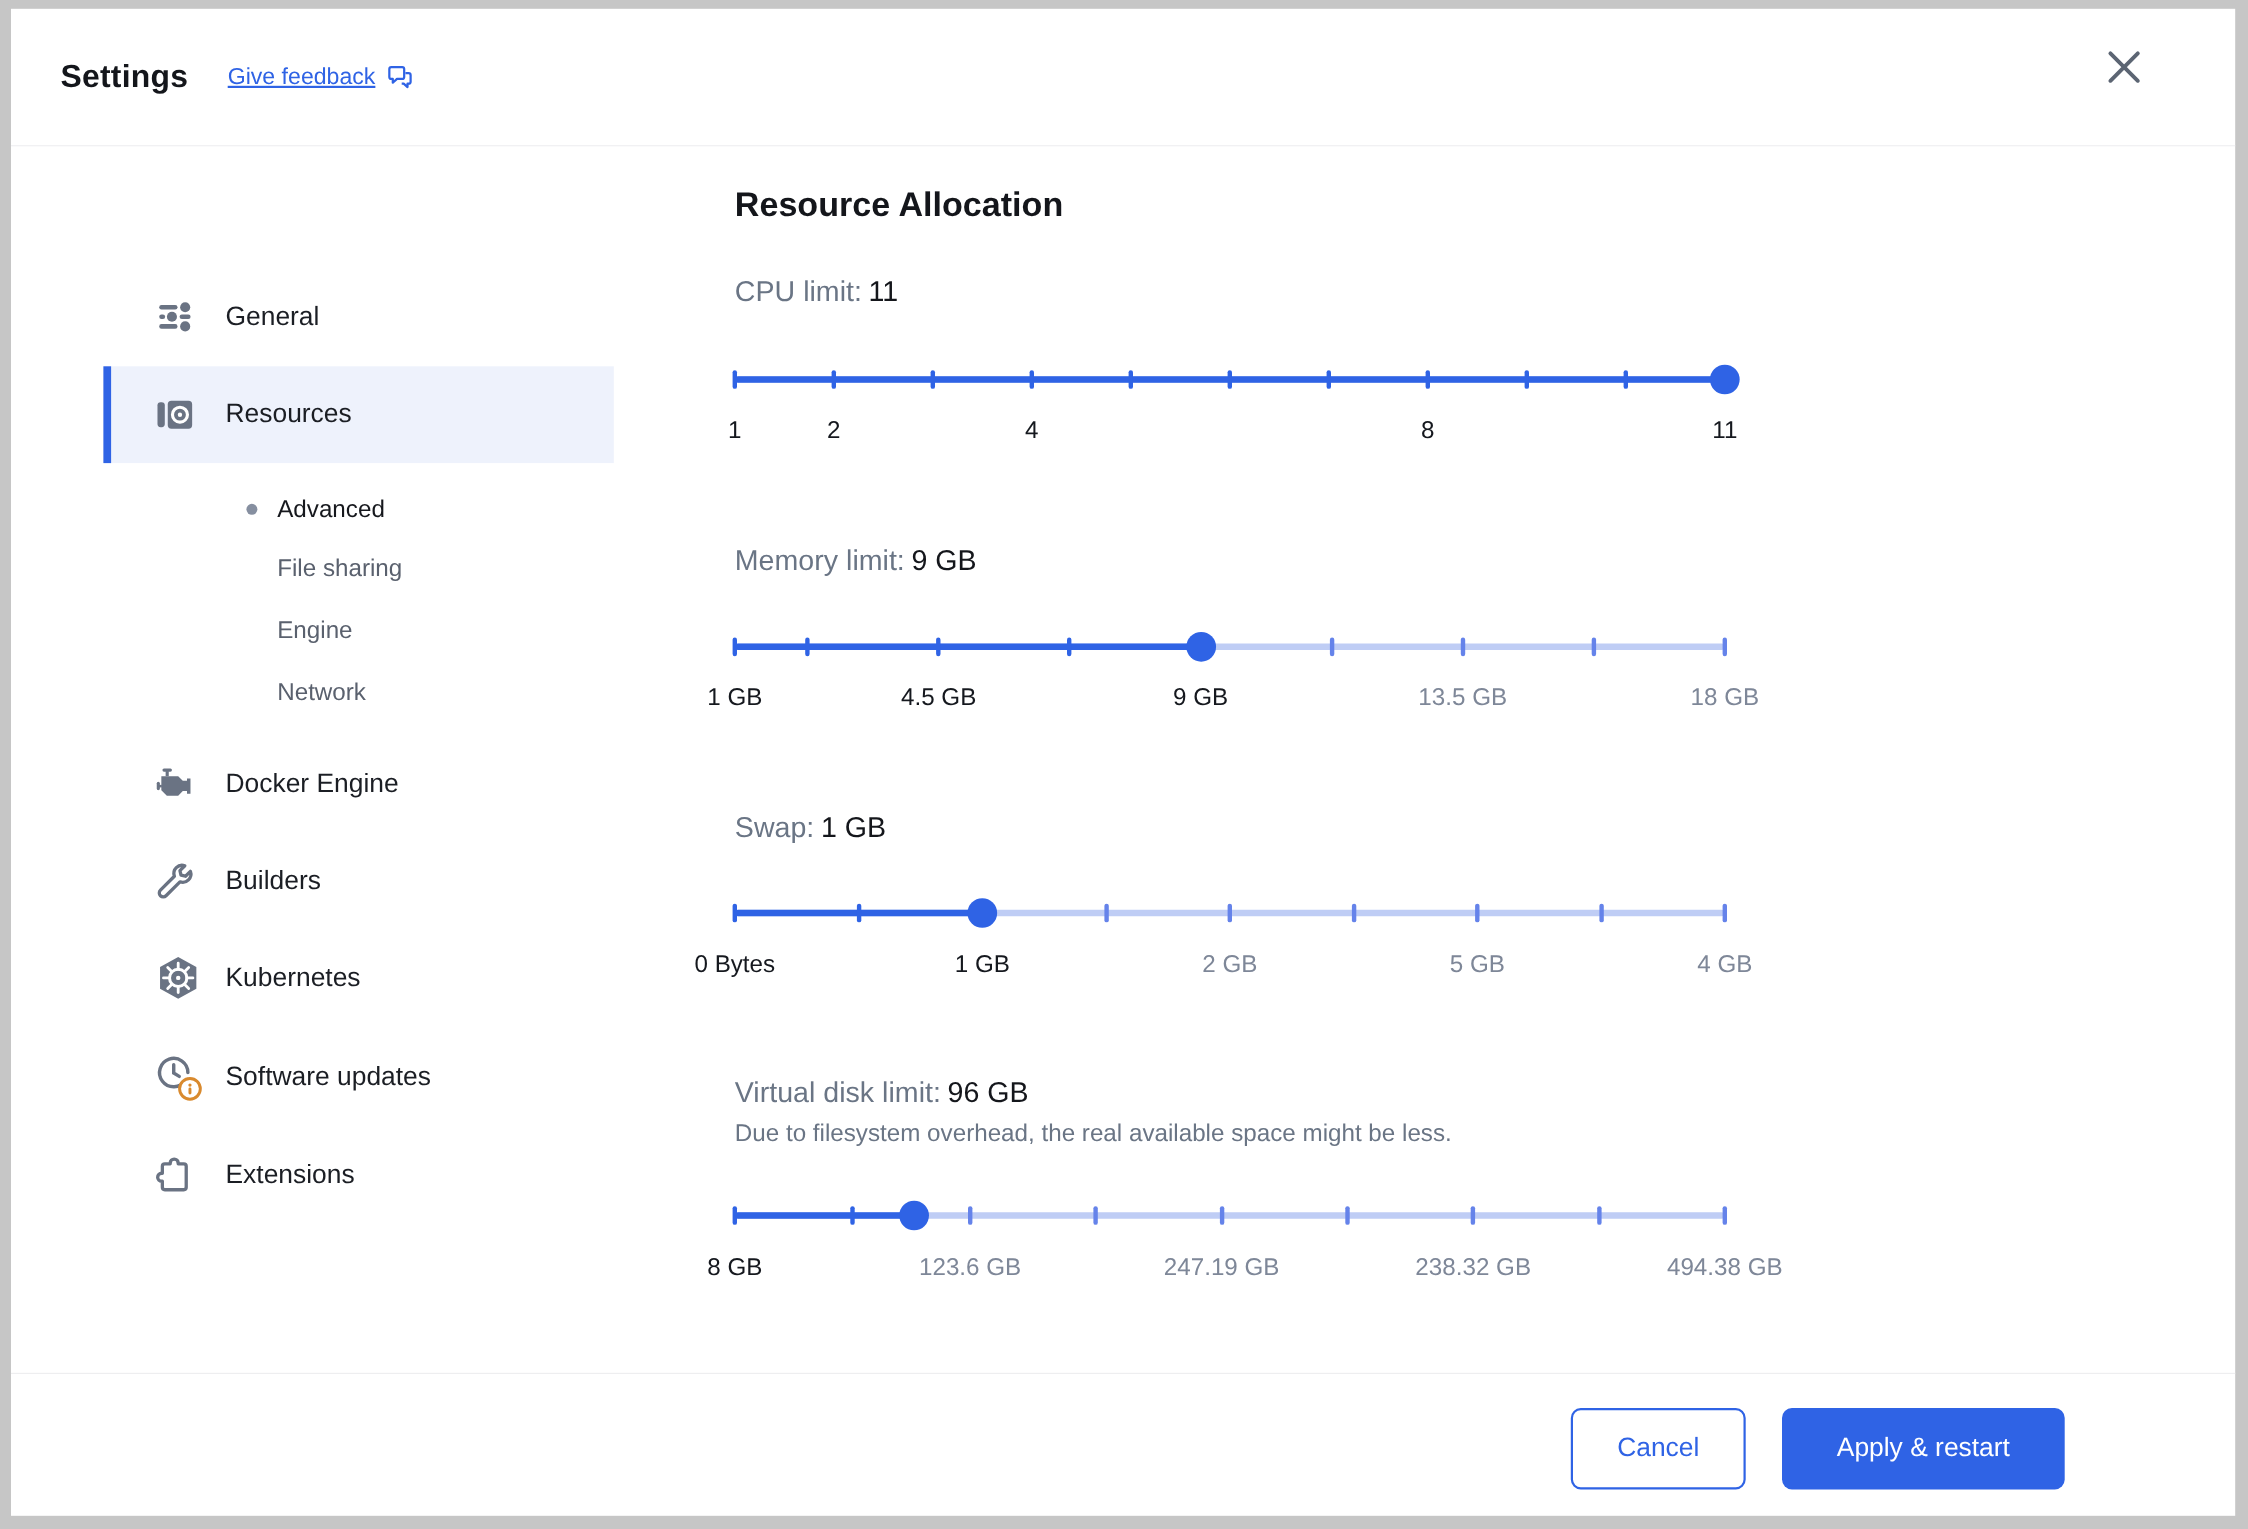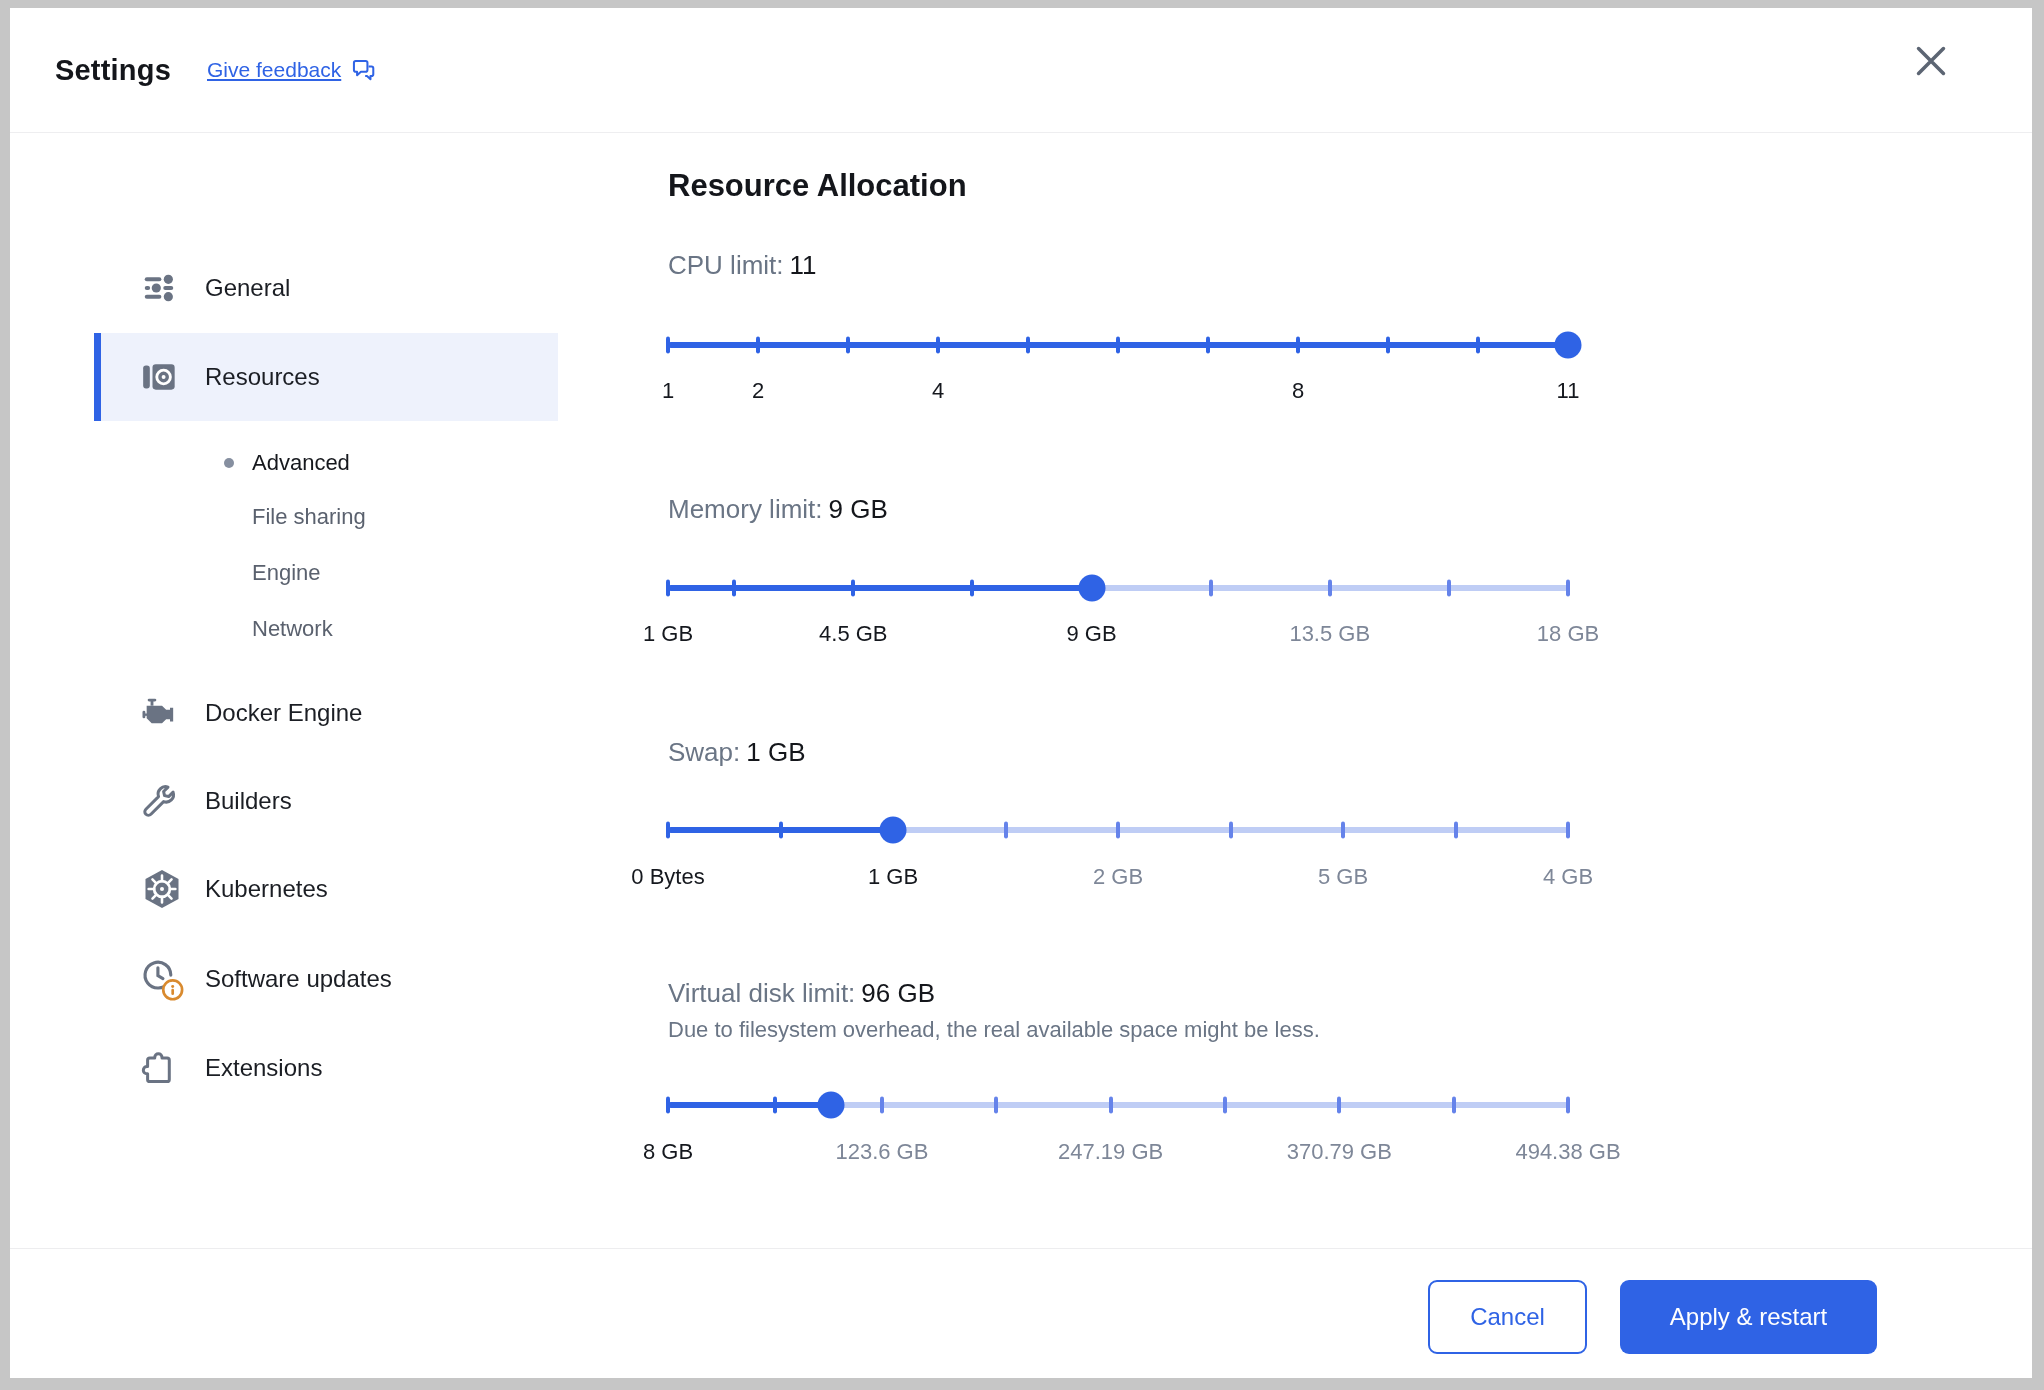--- a/index.html
+++ b/index.html
@@ -274,21 +274,21 @@
         <div class="tick" style="left: 61.8858%;"></div>
         <div class="tick" style="left: 74.5898%;"></div>
         <div class="tick" style="left: 87.2959%;"></div>
         <div class="tick" style="left: 100%;"></div>
         <div class="thumb" style="left: 18.0928%;"></div>
       </div>
     <div class="marks" style="top:1006px">
         <span class="on" style="left: 0%;">8 GB</span>
         <span style="left: 23.7674%;">123.6 GB</span>
         <span style="left: 49.1776%;">247.19 GB</span>
-        <span style="left: 74.5898%;">370.79 GB</span>
+        <span style="left: 74.5898%;">238.32 GB</span>
         <span style="left: 100%;">494.38 GB</span>
       </div>
   </main>
 
   <div class="footline"></div>
   <button class="btn cancel">Cancel</button>
   <button class="btn apply">Apply &amp; restart</button>
 </div>
 
 </body></html>

